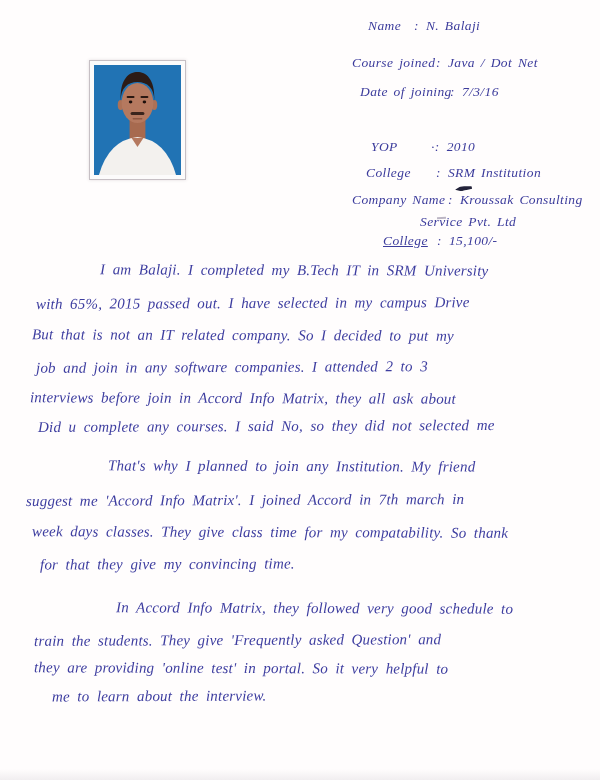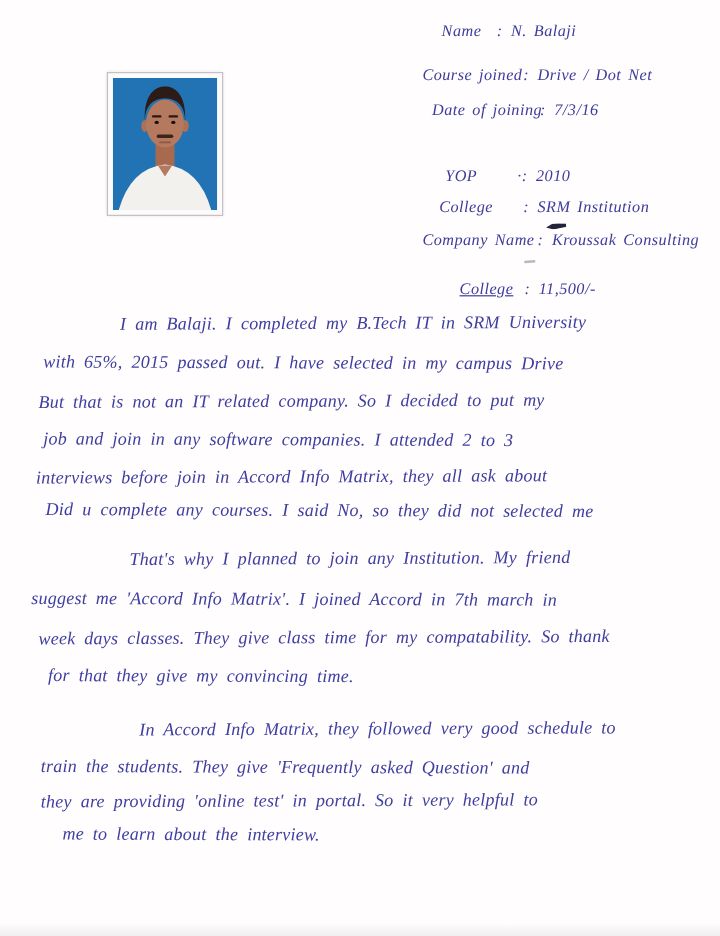--- a/index.html
+++ b/index.html
@@ -79,36 +79,39 @@
       <ellipse cx="51" cy="37" rx="1.8" ry="1.4" fill="#1d100c"></ellipse>
       <rect x="37" y="47" width="14" height="3" rx="1.5" fill="#3a241c"></rect>
       <rect x="39" y="53" width="10" height="1.4" rx="0.7" fill="#8e5741"></rect>
     </svg>
   </div>
 
   <div class="hline r0">
     <span class="lbl">Name</span><span class="sep">:</span><span>N. Balaji</span>
   </div>
   <div class="hline r1">
-    <span class="lbl">Course joined</span><span class="sep">:</span><span>Drive / Dot Net</span>
+    <span class="lbl">Course joined</span><span class="sep">:</span><span>Java / Dot Net</span>
   </div>
   <div class="hline r2">
     <span class="lbl">Date of joining</span><span class="sep">:</span><span>7/3/16</span>
   </div>
   <div class="hline r4">
     <span class="lbl">YOP</span><span class="sep">·:</span><span>2010</span>
   </div>
   <div class="hline r5">
     <span class="lbl">College</span><span class="sep">:</span><span>SRM Institution</span>
   </div>
   <div class="hline r6">
     <span class="lbl">Company Name</span><span class="sep">:</span><span>Kroussak Consulting</span>
   </div>
+  <div class="hline r6b">
+    <span>Service Pvt. Ltd</span>
+  </div>
   <div class="hline r7 u">
-    <span class="lbl">College</span><span class="sep">:</span><span>11,500/-</span>
+    <span class="lbl">College</span><span class="sep">:</span><span>15,100/-</span>
   </div>
 
   <div class="mark-arrow"></div>
   <div class="mark-dash"></div>
 
   <div class="bl" style="left:100px;top:262px">I am Balaji. I completed my B.Tech IT in SRM University</div>
   <div class="bl" style="left:36px;top:295px">with 65%, 2015 passed out.  I have selected in my campus Drive</div>
   <div class="bl" style="left:32px;top:327px">But that is not an IT related company. So I decided to put my</div>
   <div class="bl" style="left:36px;top:359px">job and join in any software companies. I attended 2 to 3</div>
   <div class="bl" style="left:30px;top:390px">interviews before join in Accord Info Matrix, they all ask about</div>

